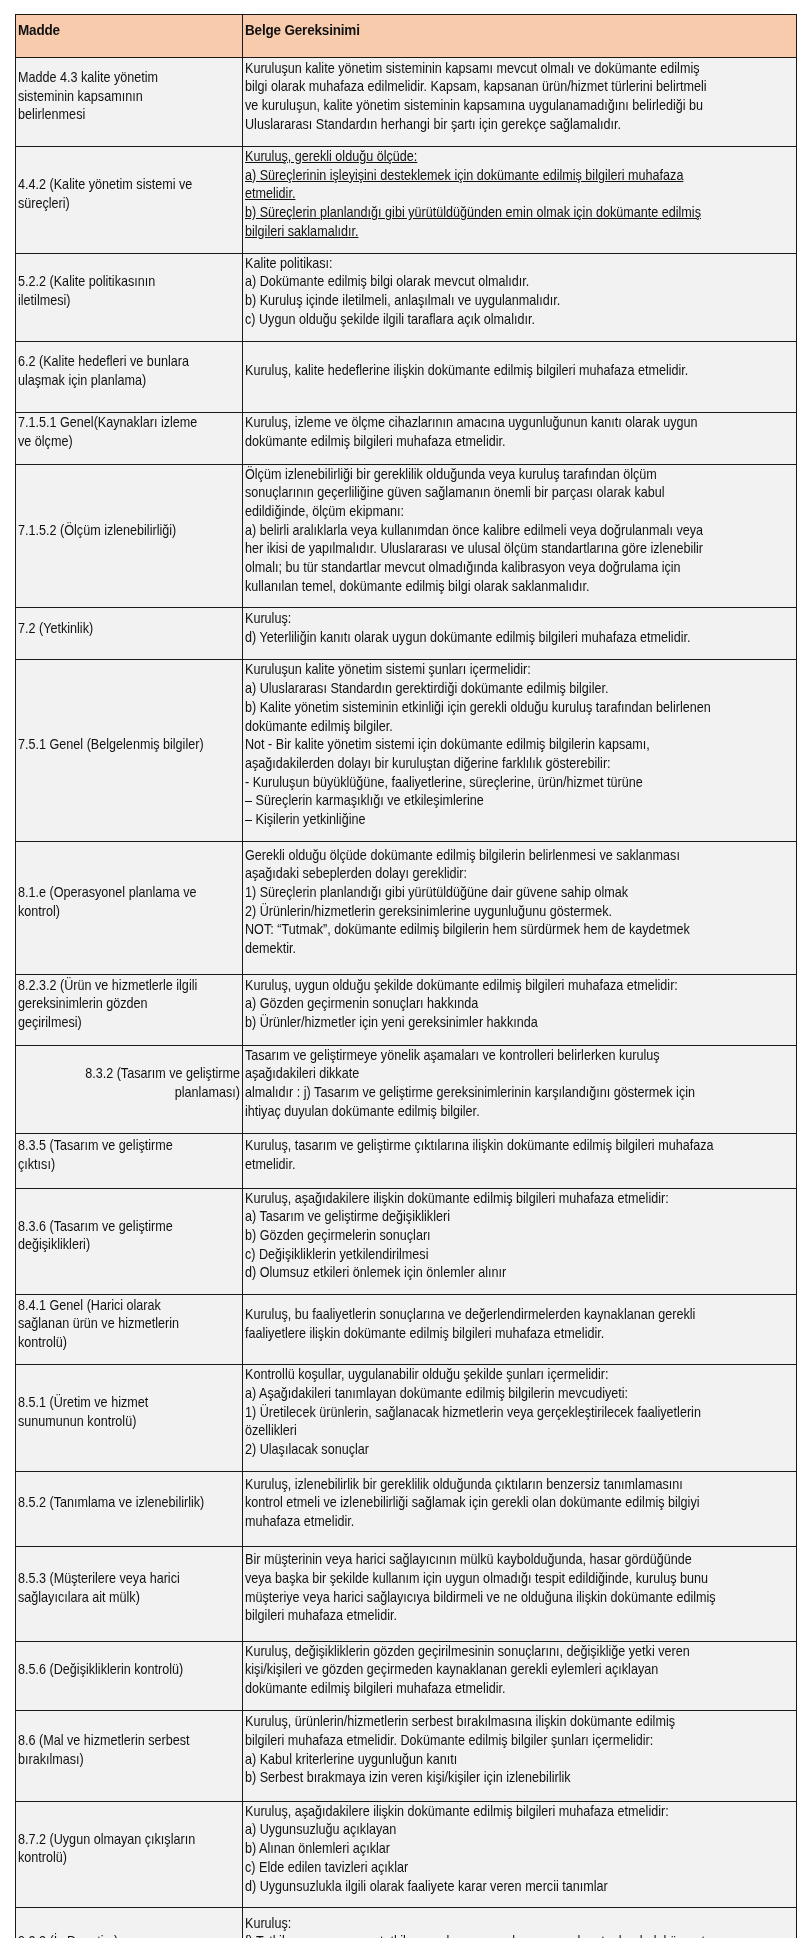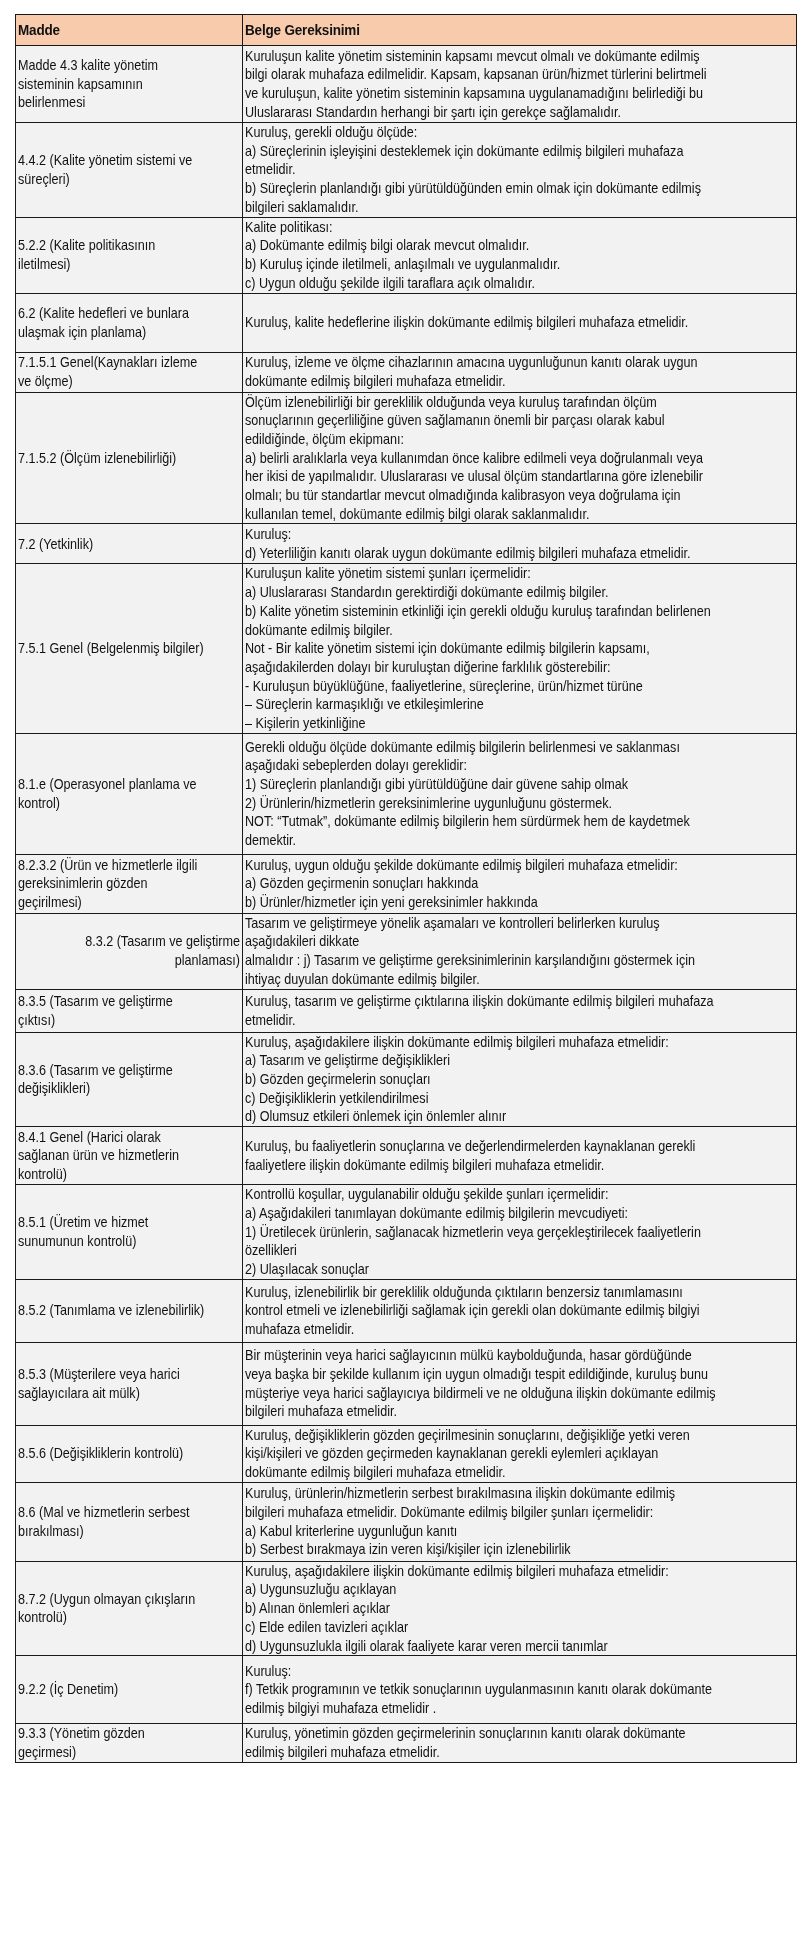--- a/index.html
+++ b/index.html
@@ -10,21 +10,21 @@
       width: 781px;
       table-layout: fixed;
       font-family: "Liberation Sans", sans-serif;
       font-size: 15px;
       color: #111;
     }
     col.c1 { width: 227px; }
     col.c2 { width: 554px; }
     th, td {
       border: 1.4px solid #1a1a1a;
-      padding: 0 2px 0 2px;
+      padding: 0 2px 12px 2px;
       vertical-align: middle;
       text-align: left;
       overflow: hidden;
     }
     th {
       background: #f8cbad;
       font-weight: bold;
       height: 30px;
       letter-spacing: -0.2px;
     }
@@ -70,21 +70,21 @@
 bilgi olarak muhafaza edilmelidir. Kapsam, kapsanan ürün/hizmet türlerini belirtmeli
 ve kuruluşun, kalite yönetim sisteminin kapsamına uygulanamadığını belirlediği bu
 Uluslararası Standardın herhangi bir şartı için gerekçe sağlamalıdır.</span>
           </td>
         </tr>
         <tr style="height: 93px;">
           <td style="height: 92px;">
             <span class="txt">4.4.2 (Kalite yönetim sistemi ve
 süreçleri)</span>
           </td>
-          <td style="height: 92px;">
+          <td style="height: 92px; text-decoration: underline;">
             <span class="txt">Kuruluş, gerekli olduğu ölçüde:
 a) Süreçlerinin işleyişini desteklemek için dokümante edilmiş bilgileri muhafaza
 etmelidir.
 b) Süreçlerin planlandığı gibi yürütüldüğünden emin olmak için dokümante edilmiş
 bilgileri saklamalıdır.</span>
           </td>
         </tr>
         <tr style="height: 76px;">
           <td style="height: 75px;">
             <span class="txt">5.2.2 (Kalite politikasının

